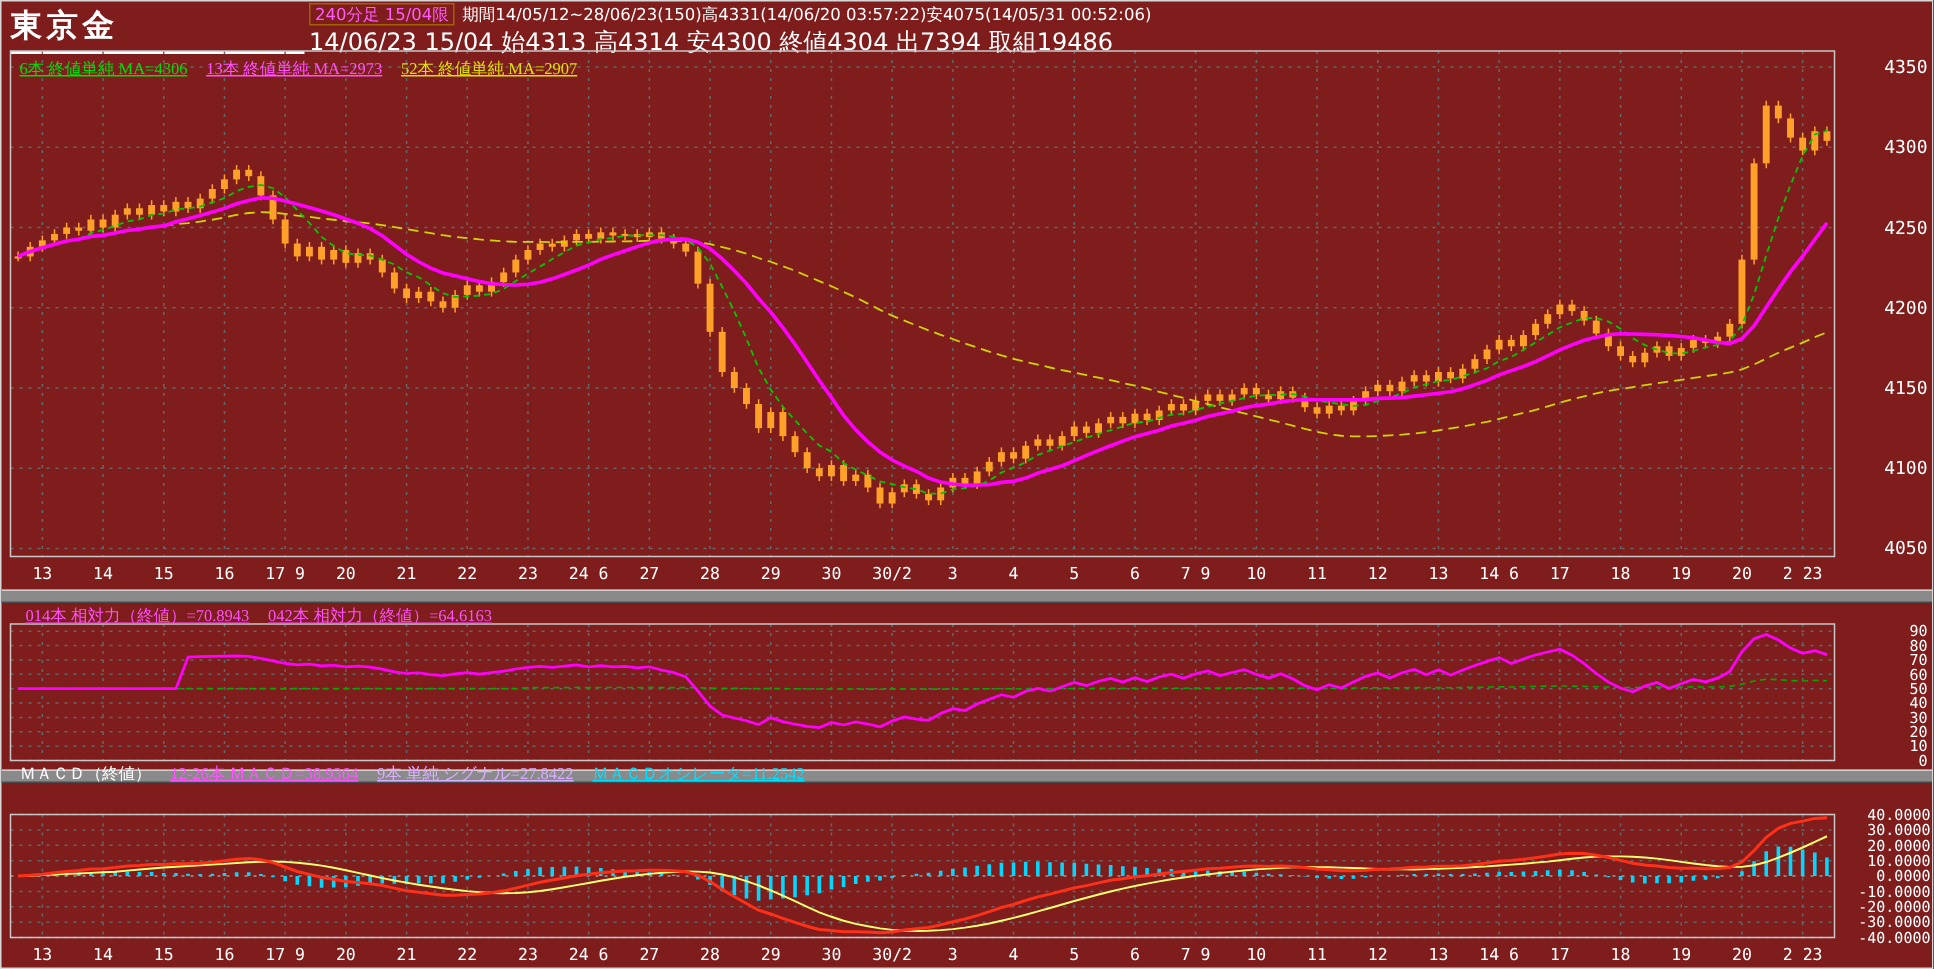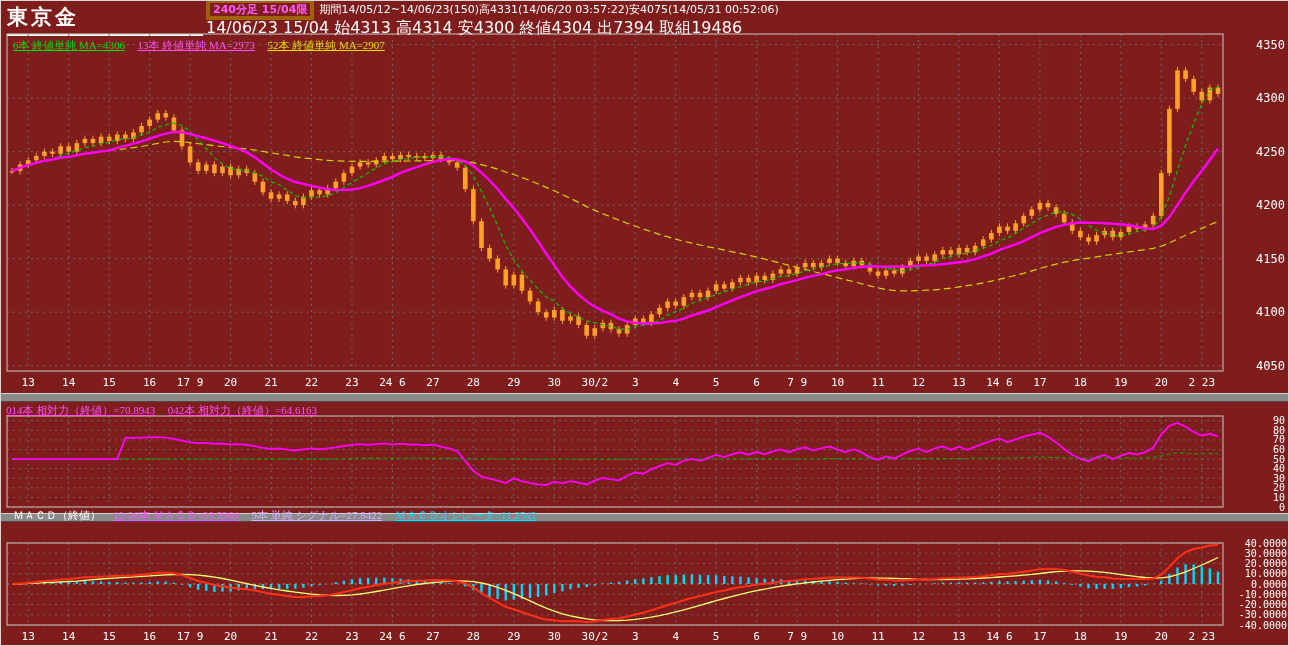--- a/index.html
+++ b/index.html
@@ -4,47 +4,47 @@
 <style>
   * { margin:0; padding:0; box-sizing:border-box; }
   html,body { background:#2a2a2a; }
   body { font-family:"DejaVu Sans", sans-serif; }
   .screen { position:relative; width:1289px; height:646px; background:#7f1d1d;
             border:1px solid #d8d8d8; overflow:hidden; color:#fff; }
   .title { position:absolute; left:6px; top:2px; width:196px; font-size:21px;
            font-weight:bold; letter-spacing:3px; border-bottom:2px solid #fff;
            padding-bottom:3px; }
   .hline1 { position:absolute; left:205px; top:1px; font-size:11px; white-space:nowrap; }
-  .period-box { color:#ff5aff; border:4px solid #a16207; padding:0 3px; margin-right:5px;font-weight:bold; }
+  .period-box { color:#ff5aff; border:1px solid #a16207; padding:0 3px; margin-right:5px; }
   .range { color:#fff; }
   .hline2 { position:absolute; left:205px; top:17px; font-size:16px; color:#fff; white-space:nowrap; }
   .legend { position:absolute; font-size:11px; white-space:nowrap; z-index:5; }
   .legend span { margin-right:9px; text-decoration:underline;font-family:Liberation Serif, serif; }
   .legend .nolink { text-decoration:none; }
   .main-legend { left:12px; top:37px; }
-  .rsi-legend  { left:5px; top:402px;text-align:right; }
+  .rsi-legend  { left:16px; top:402px;text-align:right; }
   .macd-legend { left:12px; top:507px; }
   svg { position:absolute; left:0; display:block; }
   #mainChart { top:32px; }
   #rsiChart  { top:414px; }
   #macdChart { top:538px; }
   .sep { position:absolute; left:0; width:1289px; height:9px; background:#8a8a8a;
          border-top:1px solid #cfcfcf; border-bottom:1px solid #4a4a4a; }
   #sep1 { top:392px; }
   #sep2 { top:512px; }
 </style>
 </head>
 <body>
 
 <div class="screen">
 
   <div class="title">東京金</div>
 
   <div class="hline1">
-    <span class="period-box">240分足 15/04限</span><span class="range">期間14/05/12~14/06/23(150)高4331(14/06/20 03:57:22)安4075(14/05/31 00:52:06)</span>
+    <span class="period-box">240分足 15/04限</span><span class="range">期間14/05/12~28/06/23(150)高4331(14/06/20 03:57:22)安4075(14/05/31 00:52:06)</span>
   </div>
   <div class="hline2">14/06/23 15/04 始4313 高4314 安4300 終値4304 出7394 取組19486</div>
 
   <div class="legend main-legend">
     <span style="color: rgb(0, 224, 0);">6本 終値単純 MA=4306</span>
     <span style="color: rgb(255, 80, 255);">13本 終値単純 MA=2973</span>
     <span style="color: rgb(224, 224, 0);">52本 終値単純 MA=2907</span>
   </div>
   <svg id="mainChart" width="1289" height="360">
       <line x1="27.233333333333334" x2="27.233333333333334" y1="1" y2="338" stroke="#676767" stroke-dasharray="2,4"></line>

